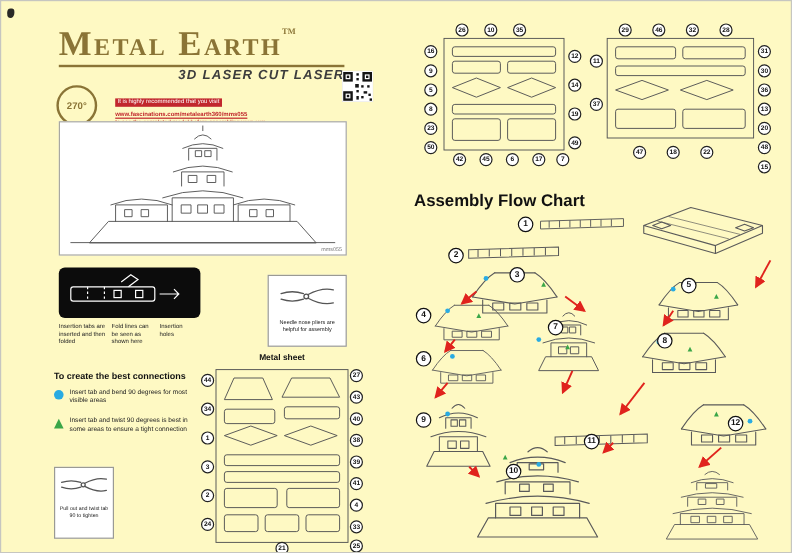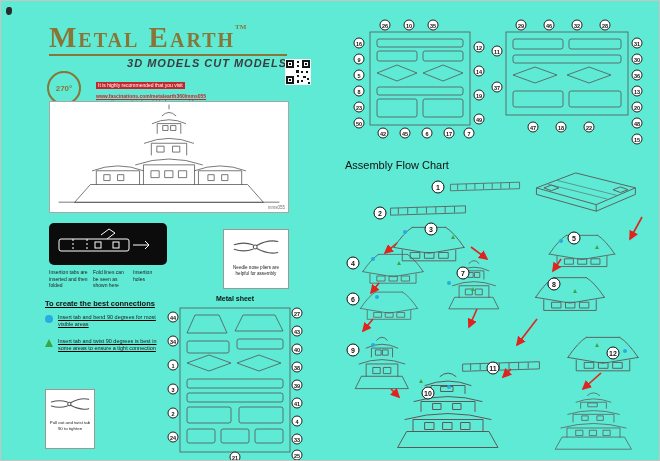--- a/index.html
+++ b/index.html
@@ -1,17 +1,17 @@
 <!DOCTYPE html>
 <html><head>
 <meta charset="utf-8">
 <style>
   * { margin:0; padding:0; box-sizing:border-box; }
   html,body { background:#d9d9d5; font-family:"Liberation Sans", sans-serif; }
-  #page { position:relative; width:660px; height:461px; background:#5eead4;
+  #page { position:relative; width:660px; height:461px; background:#fef9c3;
           border:1px solid #c6c6c0; margin:0 auto; overflow:hidden;
           --gold:#8a7436; --red:#c1272d; --arrow:#e0231d; --blue:#29abe2; --green:#3aa648; }
   .abs { position:absolute; }
   .logo { font-family:"Liberation Serif", serif; font-variant:small-caps; font-weight:bold;
           font-size:29px; letter-spacing:2px; color:var(--gold); line-height:1; }
   .logo sup { font-size:7px; font-variant:normal; letter-spacing:0; vertical-align:18px; }
   .gold-rule { background:var(--gold); height:2px; }
   .subtitle { font-style:italic; font-weight:bold; font-size:11px; letter-spacing:1px;
               color:#3d3d3d; text-align:right; }
   .badge-360 { width:34px; height:34px; border:2.4px solid var(--gold); border-radius:50%;
@@ -32,21 +32,21 @@
   .conn-title { font-size:7.5px; font-weight:bold; color:#111; margin-bottom:6px; }
   .bullet-row { position:relative; margin-bottom:9px; padding-left:13px; min-height:12px; }
   .b-dot { position:absolute; left:0; top:1px; width:8px; height:8px; border-radius:50%;
            background:var(--blue); }
   .b-tri { position:absolute; left:0; top:1px; width:0; height:0;
            border-left:4.5px solid transparent; border-right:4.5px solid transparent;
            border-bottom:8px solid var(--green); }
   .b-text { font-size:5.5px; line-height:1.35; color:#222; display:block; }
   .tighten-box { border:1px solid #9a9a94; background:#fff; text-align:center; padding-top:2px; }
   .tighten-box .cap { font-size:4.4px; color:#222; line-height:1.3; padding:0 2px; }
-  .flow-title { font-size:11px; font-weight:normal; color:#111; }
+  .flow-title { font-size:14px; font-weight:bold; color:#111; }
   .callout { position:absolute; transform:translate(-50%,-50%); width:11px; height:11px;
              border:1px solid #222; border-radius:50%; background:#fff; font-size:5.5px;
              font-weight:bold; color:#111; display:flex; align-items:center;
              justify-content:center; z-index:8; }
   .step-badge { position:absolute; transform:translate(-50%,-50%); width:13px; height:13px;
                 border:1.4px solid #111; border-radius:50%; background:#fff; font-size:7px;
                 font-weight:bold; color:#111; display:flex; align-items:center;
                 justify-content:center; z-index:9; }
   .marker { position:absolute; transform:translate(-50%,-50%); z-index:7; }
   .m-dot { width:4px; height:4px; border-radius:50%; background:var(--blue); }
@@ -126,21 +126,21 @@
 </svg>
 
 <div id="page" style="--gold: #8a7436; --red: #c1272d; --arrow: #e0231d; --blue: #29abe2; --green: #3aa648;">
 
   <div class="abs corner-mark" style="left:5px;top:6px;"></div>
 
   <div class="abs logo" style="left:48px;top:22px;">
     <span>Metal Earth</span><sup>TM</sup>
   </div>
   <div class="abs gold-rule" style="left:48px;top:53px;width:238px;"></div>
-  <div class="abs subtitle" style="left:48px;top:56px;width:238px;">3D MODELS CUT MODELS</div>
+  <div class="abs subtitle" style="left:48px;top:56px;width:238px;">3D LASER CUT LASER</div>
 
   <div class="abs badge-360" style="left:46px;top:70px;">
     <span>270°</span>
   </div>
 
   <div class="abs notice" style="left:95px;top:70px;">
     <div class="notice-line1">It is highly recommended that you visit</div>
     <div class="notice-line2">www.fascinations.com/metalearth360/mms055</div>
     <div class="notice-line3">to see the completed model before assembling your own</div>
   </div>
@@ -229,21 +229,21 @@
         <circle cx="31" cy="18" r="2.5"></circle>
         <path d="M33 16 Q48 8 60 11"></path>
         <path d="M33 20 Q48 28 60 25"></path>
       </g>
     </svg>
     <div class="cap">Needle nose pliers are helpful for assembly</div>
   </div>
 
   <div class="abs metal-sheet-label" style="left:178px;top:294px;width:112px;">Metal sheet</div>
 
-  <div class="abs" style="left:44px;top:298px;width:126px;text-decoration:underline;">
+  <div class="abs" style="left:44px;top:308px;width:126px;">
     <div class="conn-title">To create the best connections</div>
     <div class="bullet-row">
       <span class="b-dot"></span>
       <span class="b-text">Insert tab and bend 90 degrees for most visible areas</span>
     </div>
     <div class="bullet-row">
       <span class="b-tri"></span>
       <span class="b-text">Insert tab and twist 90 degrees is best in some areas to ensure a tight connection</span>
     </div>
   </div>

